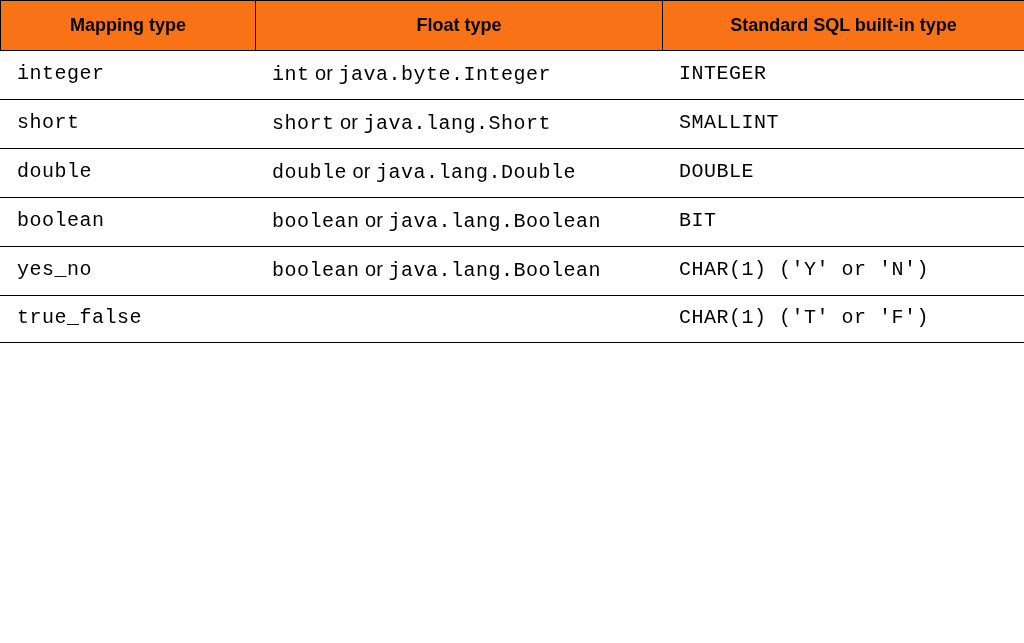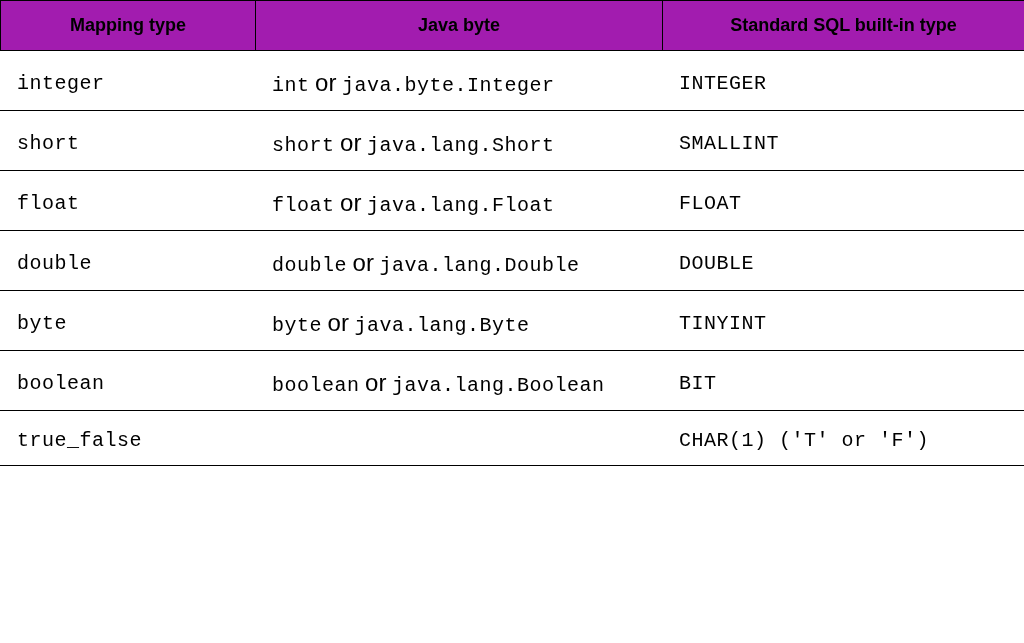--- a/index.html
+++ b/index.html
@@ -13,88 +13,83 @@
     }
     table {
       width: 100%;
       border-collapse: collapse;
       table-layout: fixed;
     }
     col.c1 { width: 255px; }
     col.c2 { width: 407px; }
     col.c3 { width: 362px; }
     thead th {
-      background: #a21caf;
+      background: #f97316;
       border: 1px solid #000;
       font-weight: bold;
       font-size: 18px;
       padding: 14px 10px;
       text-align: center;
       font-family: Verdana, Geneva, sans-serif;
     }
     tbody td {
       border-bottom: 1px solid #000;
       border-left: 1px solid #fff;
       border-right: 1px solid #fff;
-      padding: 18px 16px 12px 16px;
+      padding: 10px 16px 12px 16px;
       vertical-align: middle;
       font-size: 20px;
       line-height: 1.2;
     }
     tbody td:nth-child(2) { border-left: 1px solid #000; }
     tbody td:nth-child(3) { border-left: 1px solid #000; }
     .code { font-family: "Courier New", Courier, monospace; letter-spacing: 0.5px; }
-    .or { font-family: Verdana, Geneva, sans-serif; font-size: 24px; text-align: right; }
+    .or { font-family: Verdana, Geneva, sans-serif; font-size: 20px; text-align: right; }
   </style>
 </head>
 <body>
 
 <table>
   <colgroup>
     <col class="c1">
       <col class="c2">
       <col class="c3">
   </colgroup>
   <thead>
     <tr>
       <th>Mapping type</th>
-      <th>Java byte</th>
+      <th>Float type</th>
       <th>Standard SQL built-in type</th>
     </tr>
   </thead>
   <tbody id="tbody">
       <tr>
         <td class="code">integer</td>
         <td><span class="code">int</span> <span class="or">or</span> <span class="code">java.byte.Integer</span></td>
         <td class="code">INTEGER</td>
       </tr>
       <tr>
         <td class="code">short</td>
         <td><span class="code">short</span> <span class="or">or</span> <span class="code">java.lang.Short</span></td>
         <td class="code">SMALLINT</td>
       </tr>
       <tr>
-        <td class="code">float</td>
-        <td><span class="code">float</span> <span class="or">or</span> <span class="code">java.lang.Float</span></td>
-        <td class="code">FLOAT</td>
-      </tr>
-      <tr>
         <td class="code">double</td>
         <td><span class="code">double</span> <span class="or">or</span> <span class="code">java.lang.Double</span></td>
         <td class="code">DOUBLE</td>
       </tr>
       <tr>
-        <td class="code">byte</td>
-        <td><span class="code">byte</span> <span class="or">or</span> <span class="code">java.lang.Byte</span></td>
-        <td class="code">TINYINT</td>
-      </tr>
-      <tr>
         <td class="code">boolean</td>
         <td><span class="code">boolean</span> <span class="or">or</span> <span class="code">java.lang.Boolean</span></td>
         <td class="code">BIT</td>
+      </tr>
+      <tr>
+        <td class="code">yes_no</td>
+        <td><span class="code">boolean</span> <span class="or">or</span> <span class="code">java.lang.Boolean</span></td>
+        <td class="code">CHAR(1) ('Y' or 'N')</td>
       </tr>
       <tr>
         <td class="code">true_false</td>
         <td>  </td>
         <td class="code">CHAR(1) ('T' or 'F')</td>
       </tr>
     </tbody>
 </table>
 
 </body></html>

